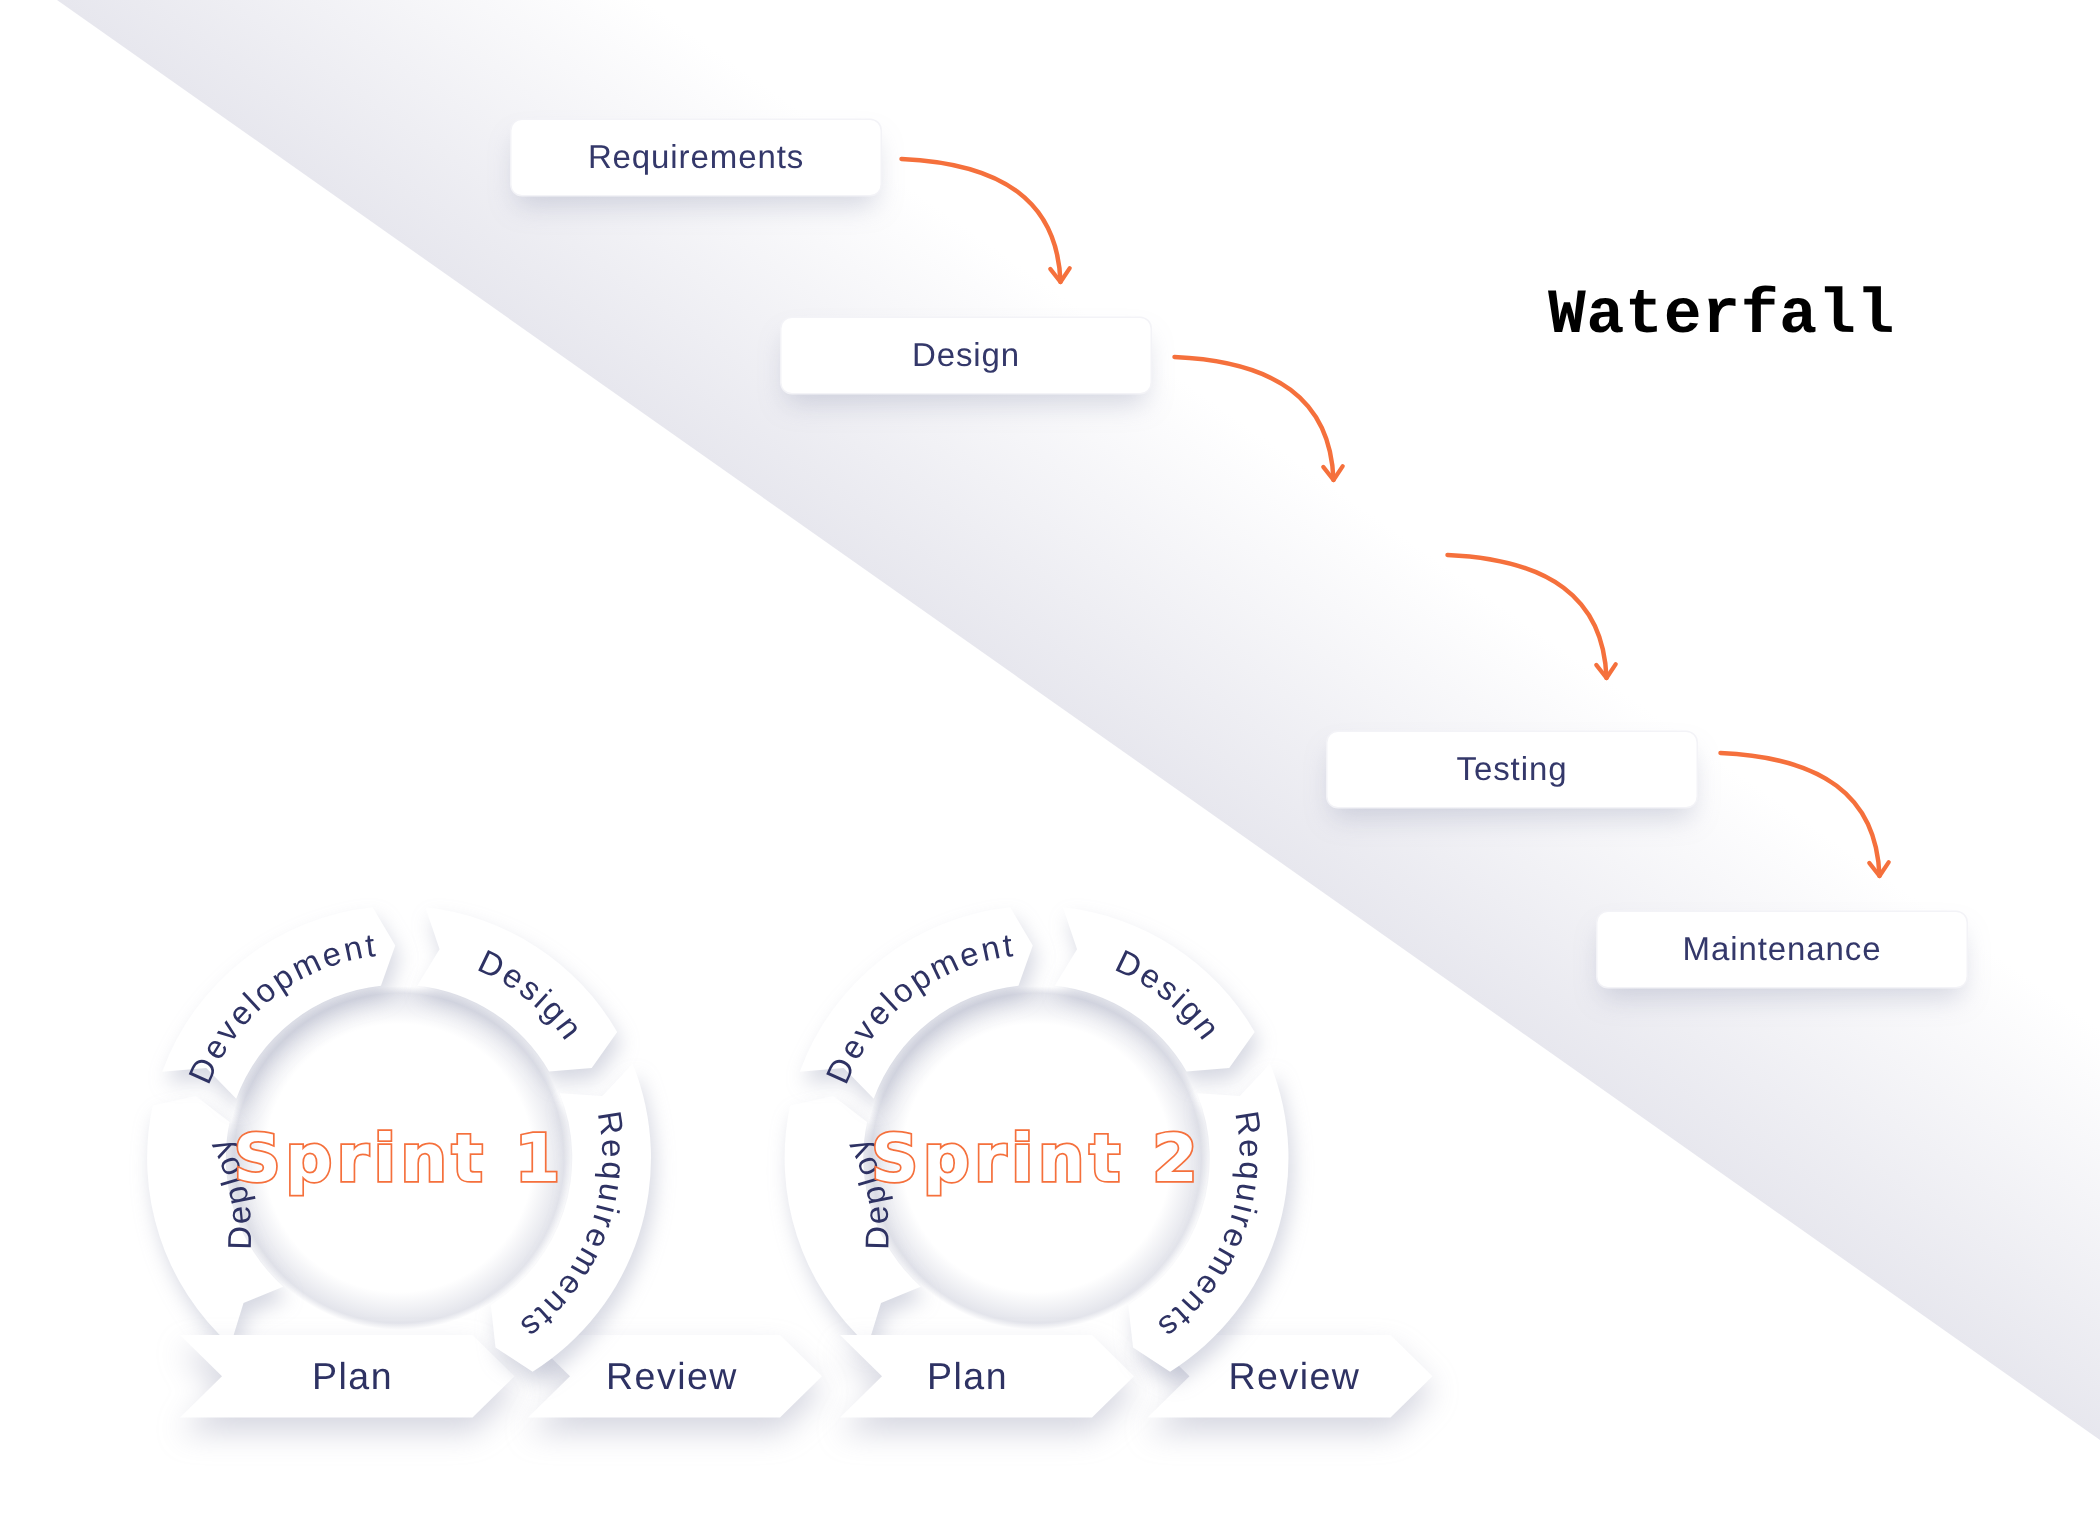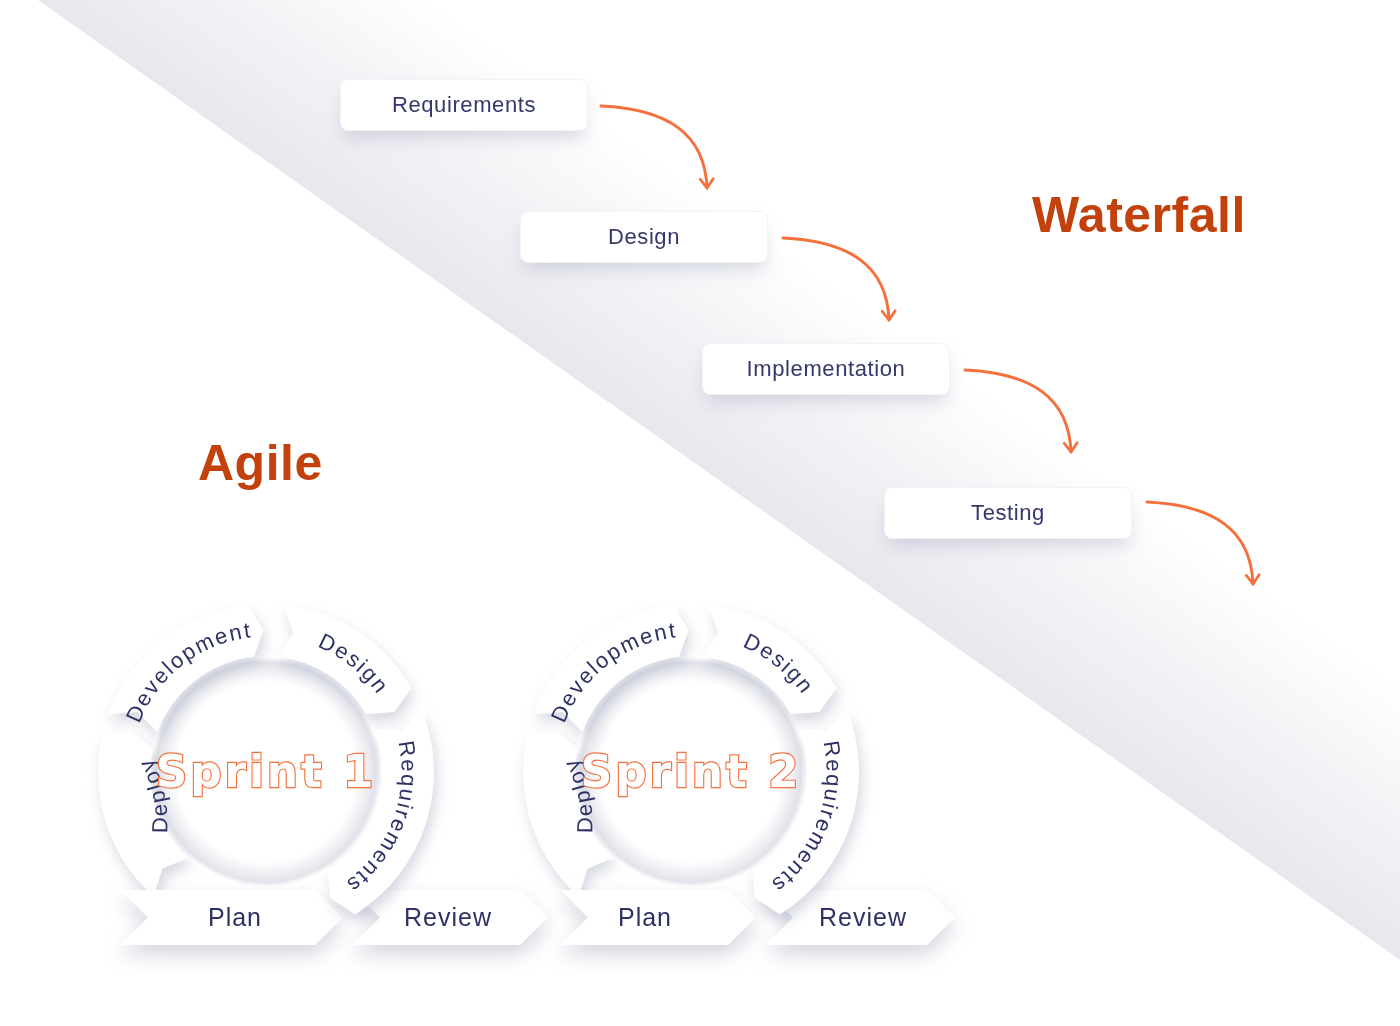--- a/index.html
+++ b/index.html
@@ -2,22 +2,22 @@
 <html><head>
 <meta charset="utf-8">
 <style>
   html,body{margin:0;padding:0;background:#fff;}
   .stage{
     position:relative;width:1400px;height:1026px;background:#ffffff;
     overflow:hidden;font-family:"Liberation Sans",sans-serif;
   }
   .bg{position:absolute;left:0;top:0;}
   .title{
-    position:absolute;font-family:Liberation Sans, sans-serif;
-    font-weight:700;font-size:50px;color:#c2410c;letter-spacing:0.5px;
+    position:absolute;font-family:Liberation Mono, monospace;
+    font-weight:700;font-size:42px;color:#000000;letter-spacing:0.5px;
   }
   .waterfall-title{left:1032px;top:186px;}
   .agile-title{left:198px;top:434px;}
   .wf-box{
     position:absolute;width:246px;height:50px;background:#ffffff;
     border-radius:8px;border:1px solid #f3f3f7;
     box-shadow:0 10px 18px -4px rgba(140,145,175,.35);
     display:flex;align-items:center;justify-content:center;
   }
   .wf-box span{
@@ -56,33 +56,32 @@
       <radialGradient id="innerGlow">
         <stop offset="78%" stop-color="rgba(185,188,205,0)"></stop>
         <stop offset="96%" stop-color="rgba(185,188,205,0.40)"></stop>
         <stop offset="100%" stop-color="rgba(185,188,205,0)"></stop>
       </radialGradient>
     </defs>
     <polygon points="38,0 1400,0 1400,960" fill="url(#bandGrad)"></polygon>
   </svg>
 
   <div class="title waterfall-title">Waterfall</div>
-  <div class="title agile-title">Agile</div>
 
   <div class="wf-box" style="left:340px;top:79px">
       <span>Requirements</span>
     </div>
   <div class="wf-box" style="left:520px;top:211px">
       <span>Design</span>
     </div>
-  <div class="wf-box" style="left:702px;top:343px">
-      <span>Implementation</span>
-    </div>
   <div class="wf-box" style="left:884px;top:487px">
       <span>Testing</span>
+    </div>
+  <div class="wf-box" style="left:1064px;top:607px">
+      <span>Maintenance</span>
     </div>
 
   <svg class="overlay" width="1400" height="1026" viewBox="0 0 1400 1026">
     <defs>
       <marker id="ah" viewBox="0 0 20 20" markerWidth="20" markerHeight="20" refX="13" refY="10" orient="auto" markerUnits="userSpaceOnUse">
         <path d="M4,3.5 L13,10 L4,16.5" fill="none" stroke="#f5703c" stroke-width="2.8" stroke-linecap="round" stroke-linejoin="round"></path>
       </marker>
     </defs>
     <path class="flow-arrow" marker-end="url(#ah)" d="M601,106 C668,109 705,134 707,188"></path>
     <path class="flow-arrow" marker-end="url(#ah)" d="M783,238 C850,241 887,266 889,320"></path>

